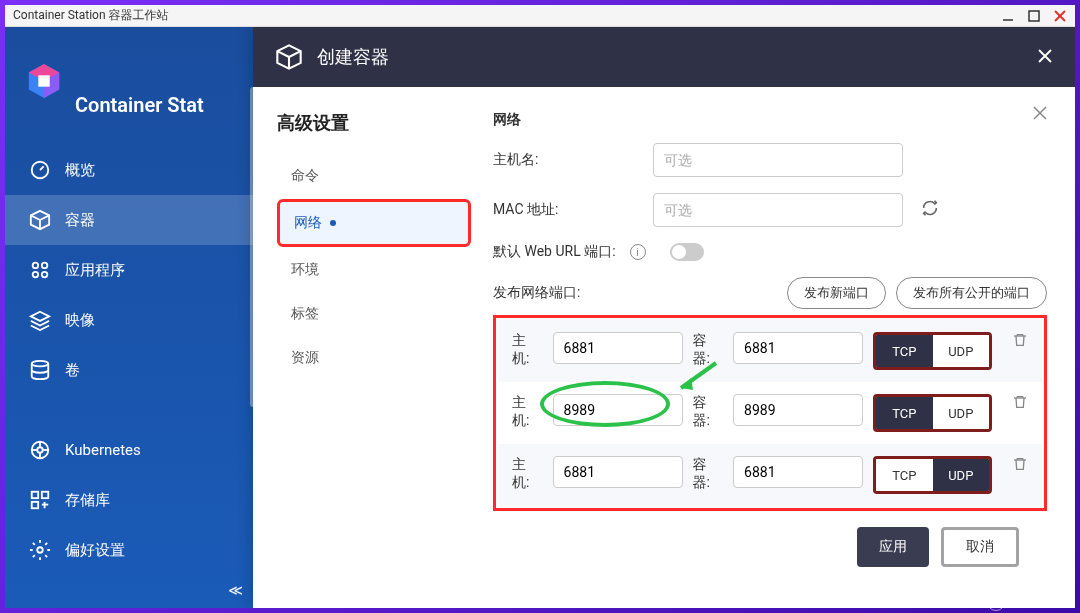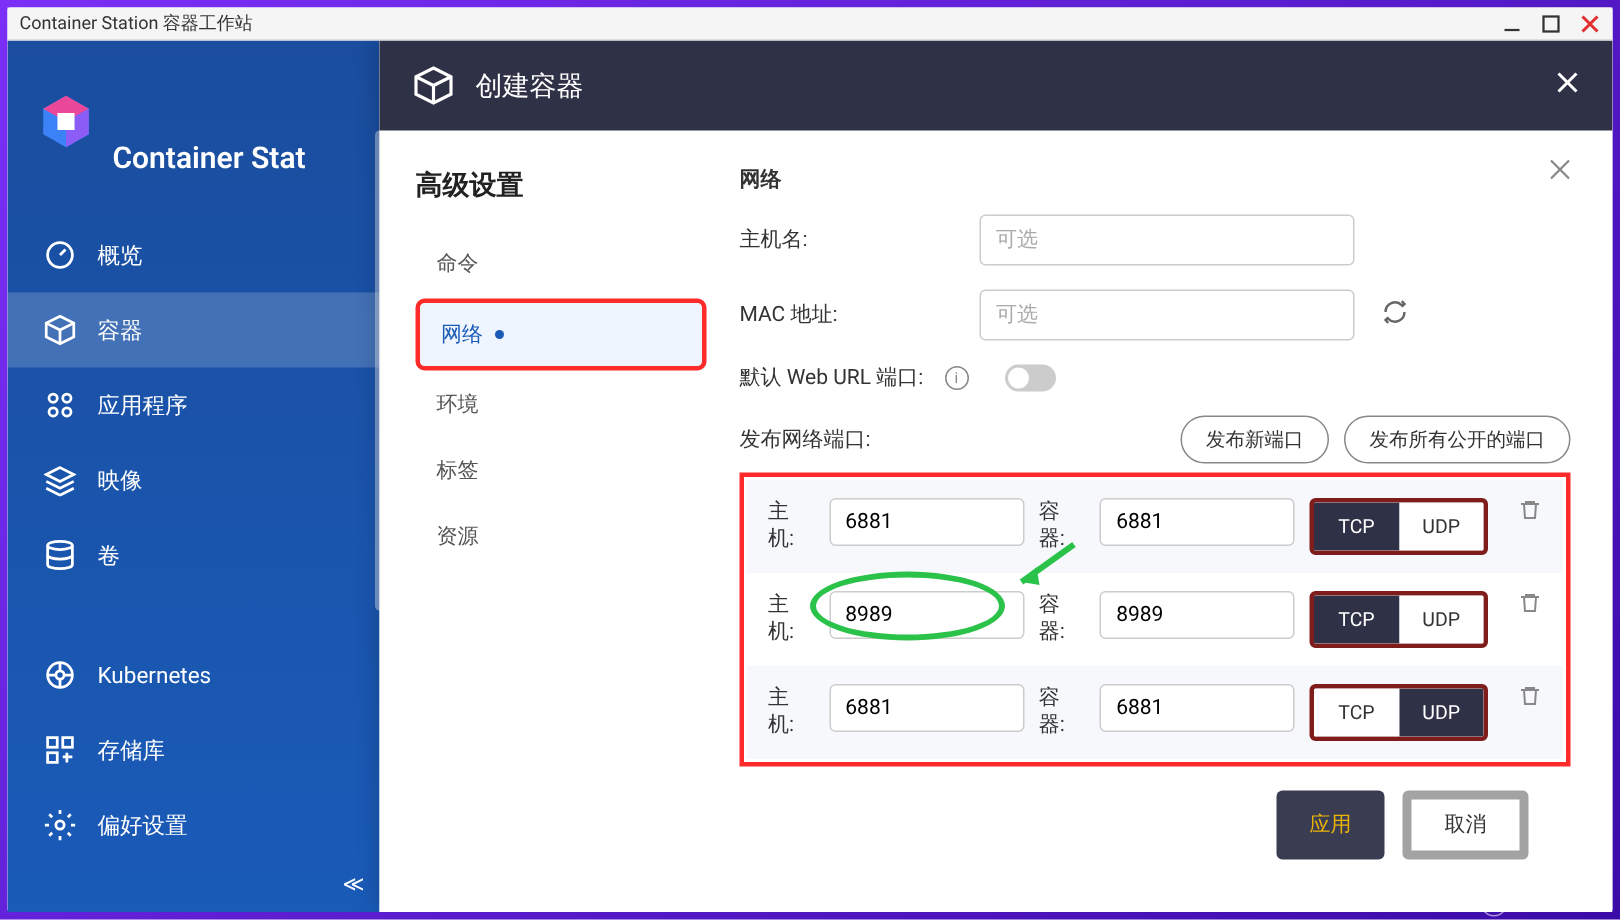--- a/index.html
+++ b/index.html
@@ -74,22 +74,22 @@
     .proto-btn.selected { background: #2f3146; color: #fff; }
     .trash { margin-left: 10px; cursor: pointer; color: #888; }
     .trash svg { width: 16px; height: 16px; }
     
     
     .green-ellipse { position: absolute; border: 4px solid #2bc24a; border-radius: 50%; pointer-events: none; }
     .green-arrow { position: absolute; pointer-events: none; }
     
     
     .modal-footer { display: flex; gap: 12px; justify-content: flex-end; padding: 16px 28px; }
-    .btn-primary { background: #3a3d52; color: #eab308; border: none; border-radius: 4px; padding: 8px 22px; font-size: 14px; cursor: pointer; }
-    .btn-secondary { background: #fff; color: #333; border: 6px solid #a3a3a3; border-radius: 4px; padding: 8px 22px; font-size: 14px; cursor: pointer; }
+    .btn-primary { background: #3a3d52; color: #ffffff; border: none; border-radius: 4px; padding: 8px 22px; font-size: 14px; cursor: pointer; }
+    .btn-secondary { background: #fff; color: #333; border: 3px solid #a3a3a3; border-radius: 4px; padding: 8px 22px; font-size: 14px; cursor: pointer; }
     
     
     .watermark { position: absolute; bottom: 2px; right: 6px; color: rgba(255,255,255,0.55); font-size: 13px; display: flex; align-items: center; gap: 4px; pointer-events: none; }
     .watermark-logo { width: 18px; height: 18px; border: 1.5px solid rgba(255,255,255,0.55); border-radius: 50%; display: flex; align-items: center; justify-content: center; font-size: 11px; }
   </style>
 </head>
 <body>
 
 <div class="window">
   <div class="titlebar">

